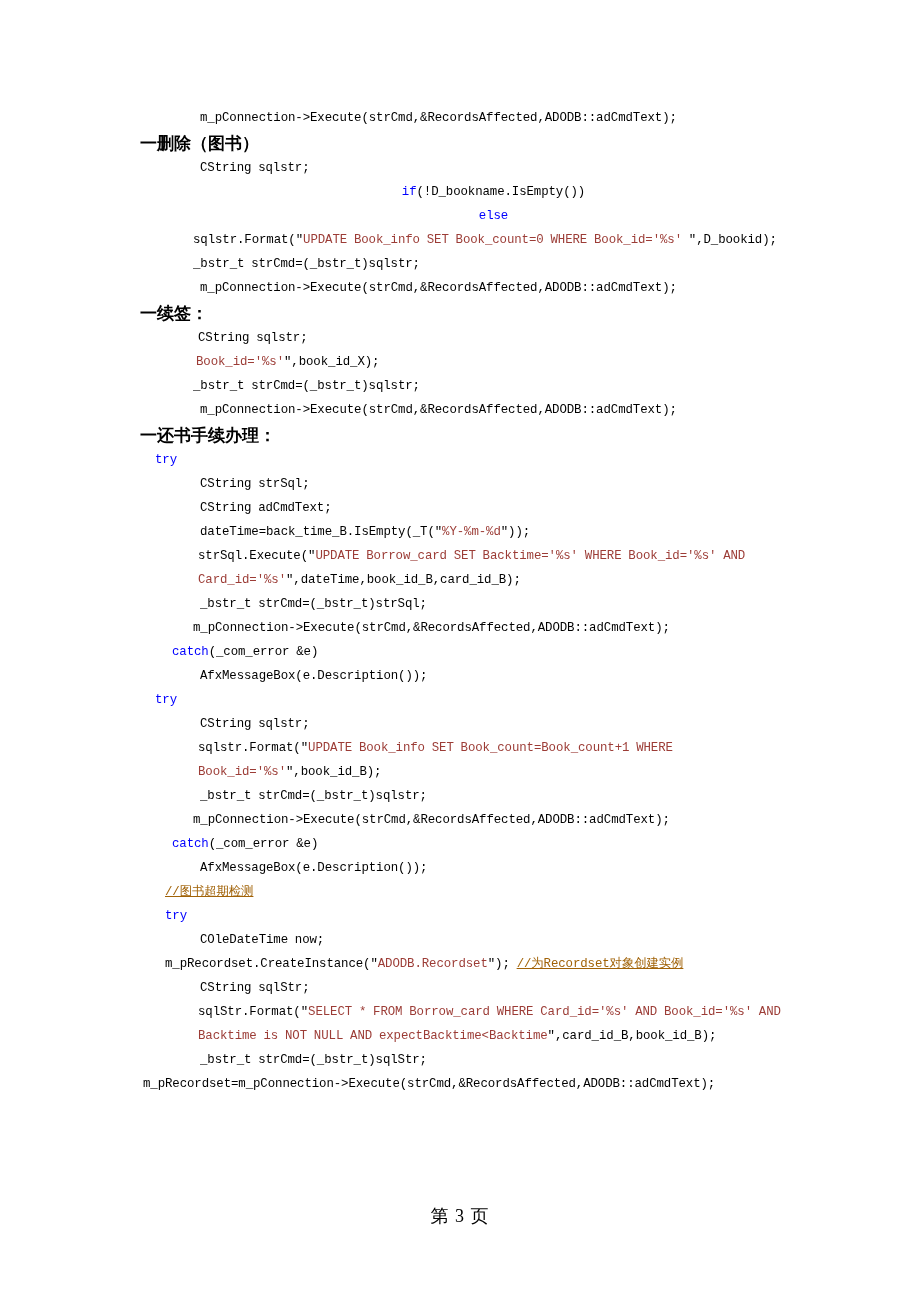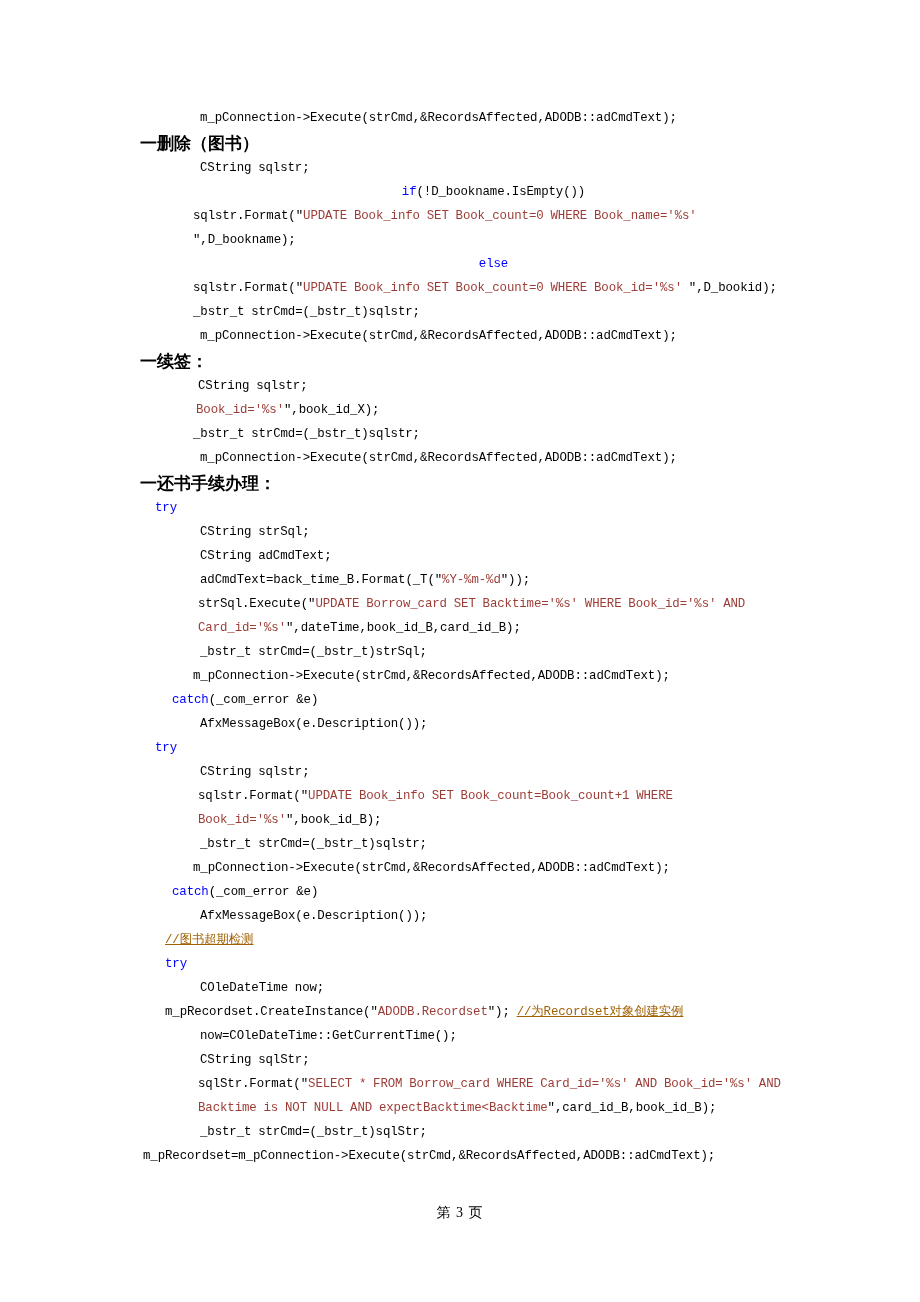--- a/index.html
+++ b/index.html
@@ -69,68 +69,66 @@
   .plain{ color: #000000; }
 
   
   .footer {
     position: absolute;
     left: 0;
     top: 1204px;
     width: 920px;
     text-align: center;
     font-family: "Liberation Serif", serif;
-    font-size: 14px;
+    font-size: 18px;
     color: #000000;
     letter-spacing: 1px;
   }
 </style>
 </head>
 <body>
 
 <div class="page">
   <div class="content" id="code-body">
       <div class="line i-code"><span class="plain">m_pConnection-&gt;Execute(strCmd,&amp;RecordsAffected,ADODB::adCmdText);</span></div>
       <div class="heading">一删除（图书）</div>
       <div class="line i-code"><span class="plain">CString sqlstr;</span></div>
       <div class="line i-if"><span class="kw">if</span><span class="plain">(!D_bookname.IsEmpty())</span></div>
-      <div class="line i-sql"><span class="plain">sqlstr.Format(″</span><span class="sql">UPDATE Book_info SET Book_count=0 WHERE Book_name='%s'</span><span class="plain"> ″,D_bookname);</span></div>
       <div class="line i-if"><span class="kw">else</span></div>
       <div class="line i-sql"><span class="plain">sqlstr.Format(″</span><span class="sql">UPDATE Book_info SET Book_count=0 WHERE Book_id='%s'</span><span class="plain"> ″,D_bookid);</span></div>
       <div class="line i-sql"><span class="plain">_bstr_t strCmd=(_bstr_t)sqlstr;</span></div>
       <div class="line i-code"><span class="plain">m_pConnection-&gt;Execute(strCmd,&amp;RecordsAffected,ADODB::adCmdText);</span></div>
       <div class="heading">一续签：</div>
       <div class="line i-fmt"><span class="plain">CString sqlstr;</span></div>
       <div class="line i-cont"><span class="sql">Book_id='%s'</span><span class="plain">″,book_id_X);</span></div>
       <div class="line i-sql"><span class="plain">_bstr_t strCmd=(_bstr_t)sqlstr;</span></div>
       <div class="line i-code"><span class="plain">m_pConnection-&gt;Execute(strCmd,&amp;RecordsAffected,ADODB::adCmdText);</span></div>
       <div class="heading">一还书手续办理：</div>
       <div class="line i-try"><span class="kw">try</span></div>
       <div class="line i-code"><span class="plain">CString strSql;</span></div>
       <div class="line i-code"><span class="plain">CString adCmdText;</span></div>
-      <div class="line i-code"><span class="plain">adCmdText=back_time_B.Format(_T(″</span><span class="sql">%Y-%m-%d</span><span class="plain">″));</span></div>
+      <div class="line i-code"><span class="plain">dateTime=back_time_B.IsEmpty(_T(″</span><span class="sql">%Y-%m-%d</span><span class="plain">″));</span></div>
       <div class="line i-fmt"><span class="plain">strSql.Execute(″</span><span class="sql">UPDATE Borrow_card SET Backtime='%s' WHERE Book_id='%s' AND</span></div>
       <div class="line i-fmt"><span class="sql">Card_id='%s'</span><span class="plain">″,dateTime,book_id_B,card_id_B);</span></div>
       <div class="line i-code"><span class="plain">_bstr_t strCmd=(_bstr_t)strSql;</span></div>
       <div class="line i-sql"><span class="plain">m_pConnection-&gt;Execute(strCmd,&amp;RecordsAffected,ADODB::adCmdText);</span></div>
       <div class="line i-catch"><span class="kw">catch</span><span class="plain">(_com_error &amp;e)</span></div>
       <div class="line i-code"><span class="plain">AfxMessageBox(e.Description());</span></div>
       <div class="line i-try"><span class="kw">try</span></div>
       <div class="line i-code"><span class="plain">CString sqlstr;</span></div>
       <div class="line i-fmt"><span class="plain">sqlstr.Format(″</span><span class="sql">UPDATE Book_info SET Book_count=Book_count+1 WHERE</span></div>
       <div class="line i-fmt"><span class="sql">Book_id='%s'</span><span class="plain">″,book_id_B);</span></div>
       <div class="line i-code"><span class="plain">_bstr_t strCmd=(_bstr_t)sqlstr;</span></div>
       <div class="line i-sql"><span class="plain">m_pConnection-&gt;Execute(strCmd,&amp;RecordsAffected,ADODB::adCmdText);</span></div>
       <div class="line i-catch"><span class="kw">catch</span><span class="plain">(_com_error &amp;e)</span></div>
       <div class="line i-code"><span class="plain">AfxMessageBox(e.Description());</span></div>
       <div class="line i-cmt"><span class="cmt">//图书超期检测</span></div>
       <div class="line i-cmt"><span class="kw">try</span></div>
       <div class="line i-code"><span class="plain">COleDateTime now;</span></div>
       <div class="line i-mrec"><span class="plain">m_pRecordset.CreateInstance(″</span><span class="sql">ADODB.Recordset</span><span class="plain">″); </span><span class="cmt">//为Recordset对象创建实例</span></div>
-      <div class="line i-code"><span class="plain">now=COleDateTime::GetCurrentTime();</span></div>
       <div class="line i-code"><span class="plain">CString sqlStr;</span></div>
       <div class="line i-fmt"><span class="plain">sqlStr.Format(″</span><span class="sql">SELECT * FROM Borrow_card WHERE Card_id='%s' AND Book_id='%s' AND</span></div>
       <div class="line i-fmt"><span class="sql">Backtime is NOT NULL AND expectBacktime&lt;Backtime</span><span class="plain">″,card_id_B,book_id_B);</span></div>
       <div class="line i-code"><span class="plain">_bstr_t strCmd=(_bstr_t)sqlStr;</span></div>
       <div class="line i-neg"><span class="plain">m_pRecordset=m_pConnection-&gt;Execute(strCmd,&amp;RecordsAffected,ADODB::adCmdText);</span></div>
     </div>
   <div class="footer">第 3 页</div>
 </div>
 
 </body></html>

